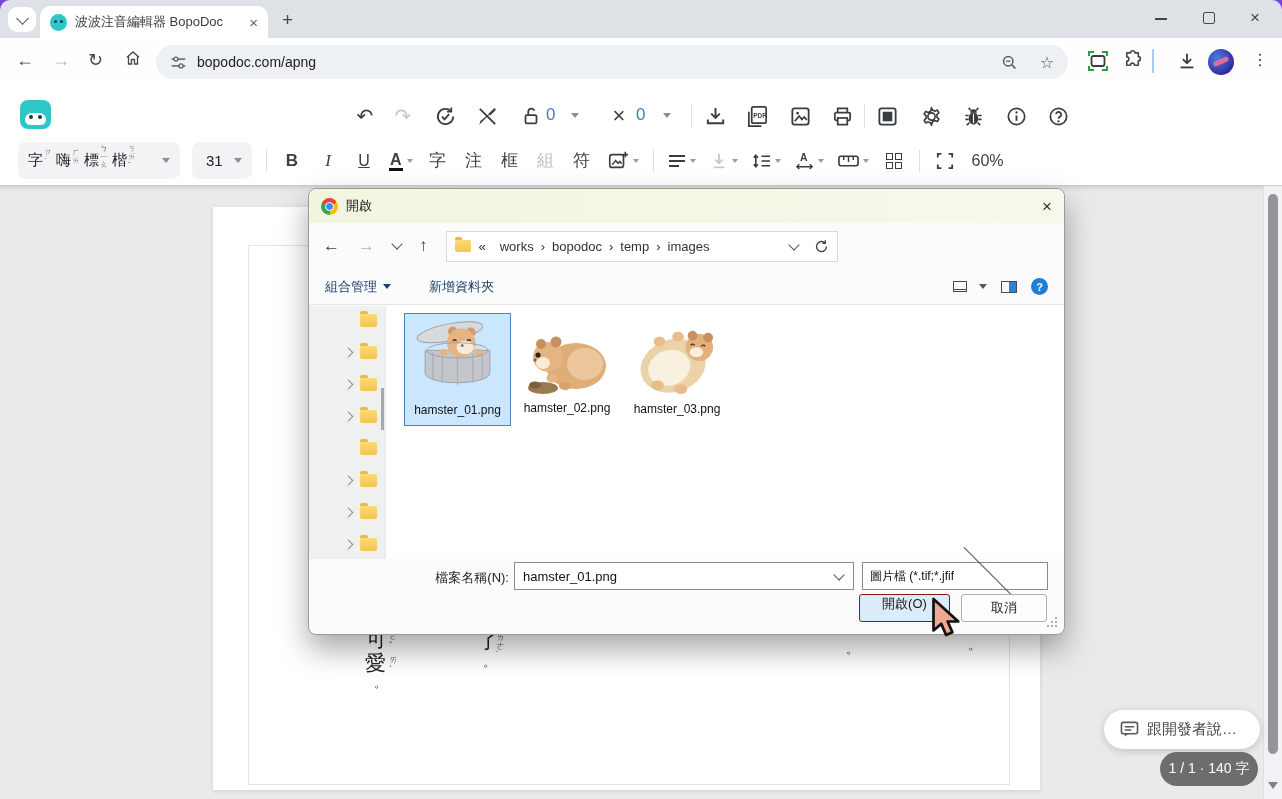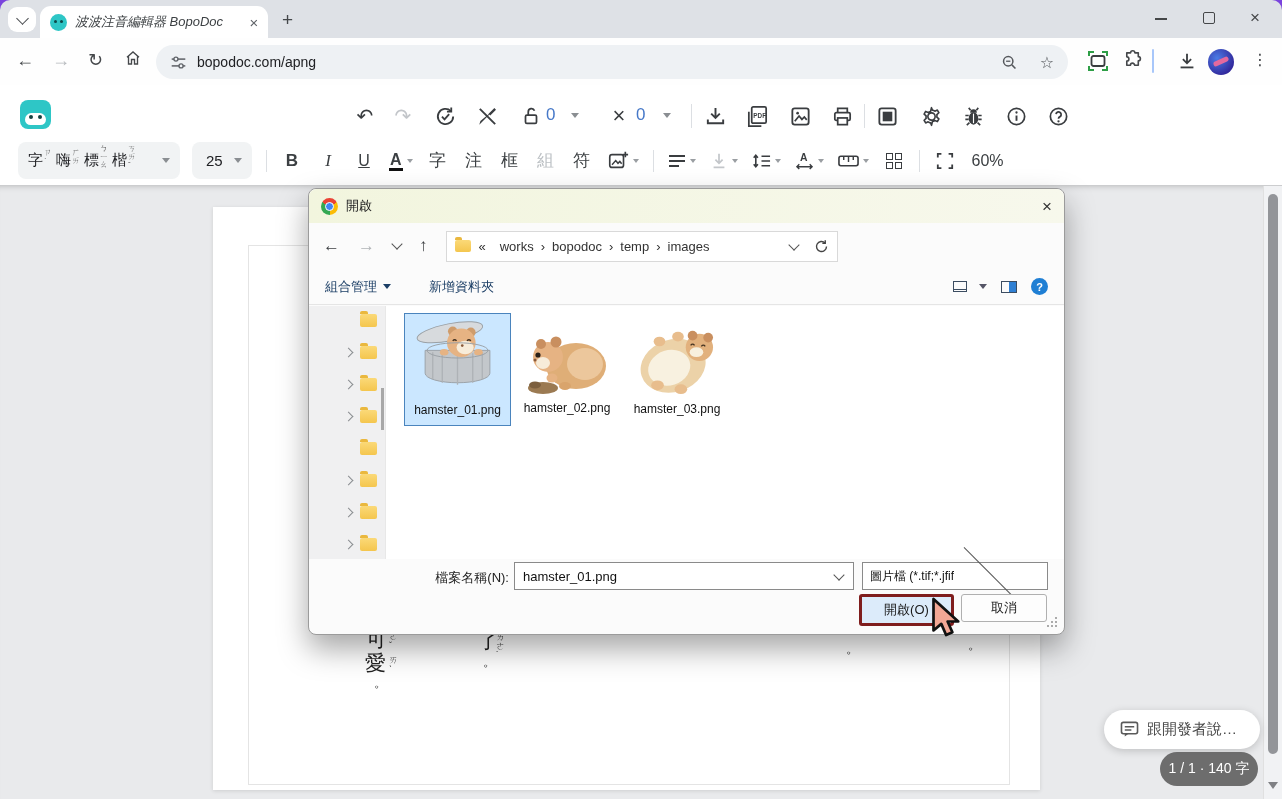--- a/index.html
+++ b/index.html
@@ -6,21 +6,21 @@
   #screen{position:relative;width:1282px;height:799px;overflow:hidden;
     font-family:"Liberation Sans","DejaVu Sans",sans-serif;background:#e9eaec;}
   .abs{position:absolute;}
   .ctr{display:flex;align-items:center;justify-content:center;}
 
   
   #purple-underlay{position:absolute;top:0;left:0;width:100%;height:16px;background:#7a43dd;}
   #tabstrip{position:absolute;top:0;left:0;width:100%;height:38px;background:#dee1e6;border-radius:10px 10px 0 0;}
   .tabsearch{position:absolute;left:8px;top:7px;width:28px;height:25px;background:#fff;border-radius:9px;}
   .chev-d{width:8px;height:8px;border-right:1.7px solid #46494d;border-bottom:1.7px solid #46494d;transform:rotate(45deg);margin-top:-3px;}
-  .tab{position:absolute;left:40px;top:6px;width:228px;height:32px;background:#fff;border-radius:11px 11px 0 0;display:flex;align-items:center;padding:0 10px;box-sizing:border-box;font-style:italic;}
+  .tab{position:absolute;left:40px;top:6px;width:228px;height:32px;background:#fff;border-radius:11px 11px 0 0;display:flex;align-items:center;padding:0 10px;box-sizing:border-box;}
   .favicon{width:17px;height:17px;border-radius:50%;background:#2ec6c6;position:relative;flex:none;}
   .favicon::after{content:"";position:absolute;left:4px;top:6px;width:3px;height:3px;border-radius:50%;background:#0c4a4a;box-shadow:6px 0 0 #0c4a4a;}
   .tab-title{font-size:13px;color:#3c4043;margin-left:8px;white-space:nowrap;overflow:hidden;text-overflow:ellipsis;flex:1;}
   .tab-close{font-size:15px;color:#5f6368;margin-left:6px;cursor:default;}
   .newtab{position:absolute;left:282px;top:9px;font-size:19px;color:#45484b;}
   .win-min{position:absolute;left:1155px;top:18px;width:12px;height:1.6px;background:#454749;}
   .win-max{position:absolute;left:1203px;top:12px;width:10px;height:10px;border:1.5px solid #454749;border-radius:2px;}
   .win-close{position:absolute;left:1250px;top:8px;font-size:17px;color:#454749;}
 
   #btoolbar{position:absolute;top:38px;left:0;width:100%;height:47px;background:#fefefe;border-bottom:1px solid #dfe1e5;}
@@ -121,21 +121,21 @@
   .tile{position:absolute;display:flex;flex-direction:column;align-items:center;}
   .tile-label{font-size:12px;color:#111;margin-top:5px;white-space:nowrap;}
   .tile.sel{background:#cbe7ff;border:1px solid #4a84bd;box-sizing:border-box;}
   .dlg-footer{position:absolute;left:0;top:370px;width:100%;height:76px;}
   .fname-label{position:absolute;left:0;top:10px;width:200px;text-align:right;font-size:13px;color:#222;}
   .fname-combo{position:absolute;left:205px;top:3px;width:340px;height:28px;border:1px solid #8a8a8a;background:#fff;display:flex;align-items:center;box-sizing:border-box;}
   .fname-combo input{border:none;outline:none;flex:1;font-size:13px;color:#111;padding:0 8px;font-family:inherit;}
   .combo-chev{width:7px;height:7px;border-right:1.5px solid #555;border-bottom:1.5px solid #555;transform:rotate(45deg);margin:-3px 10px 0 0;}
   .ftype-combo{position:absolute;left:553px;top:3px;width:186px;height:28px;border:1px solid #8a8a8a;background:#fff;display:flex;align-items:center;box-sizing:border-box;padding:0 4px 0 7px;}
   .ftype-combo span{font-size:12px;color:#111;white-space:nowrap;overflow:hidden;flex:1;}
-  .btn-open{position:absolute;left:550px;top:35px;width:89px;height:26px;background:#dcebfa;border:3px solid #7f1d1d;border-radius:3px;font-size:13px;color:#1a1a1a;display:flex;align-items:center;justify-content:center;}
+  .btn-open{position:absolute;left:550px;top:35px;width:89px;height:26px;background:#dcebfa;border:1px solid #7f1d1d;border-radius:3px;font-size:13px;color:#1a1a1a;display:flex;align-items:flex-start;justify-content:center;}
   .btn-cancel{position:absolute;left:652px;top:35px;width:84px;height:26px;background:#fdfdfd;border:1px solid #b0b0b0;border-radius:3px;font-size:13px;color:#1a1a1a;display:flex;align-items:center;justify-content:center;}
   .grip{position:absolute;left:738px;top:428px;width:12px;height:12px;}
   .grip::before{content:"";position:absolute;right:2px;bottom:2px;width:2px;height:2px;background:#ababab;box-shadow:-4px 0 #ababab,-8px 0 #ababab,0 -4px #ababab,-4px -4px #ababab,0 -8px #ababab;}
 
   #cursor{position:absolute;left:929px;top:596px;z-index:50;}
 </style>
 </head>
 <body>
 
 <div id="screen">
@@ -309,21 +309,21 @@
         <span class="fr">ㄗˋ</span>
       <span class="fc">嗨</span>
         <span class="fr">ㄏㄞ</span>
       <span class="fc">標</span>
         <span class="fr">ㄅㄧㄠ</span>
       <span class="fc">楷</span>
         <span class="fr">ㄎㄞˇ</span>
       <span class="tri" style="margin-left:auto;"></span>
     </div>
     <div class="sizebox">
-      <span class="size-num">25</span>
+      <span class="size-num">31</span>
       <span class="tri"></span>
     </div>
 
     <div id="fmtrow">
       <span class="vsep2"></span>
       <span class="fbtn">
           <span class="b">B</span>
         </span>
       <span class="fbtn">
           <span class="i">I</span>

